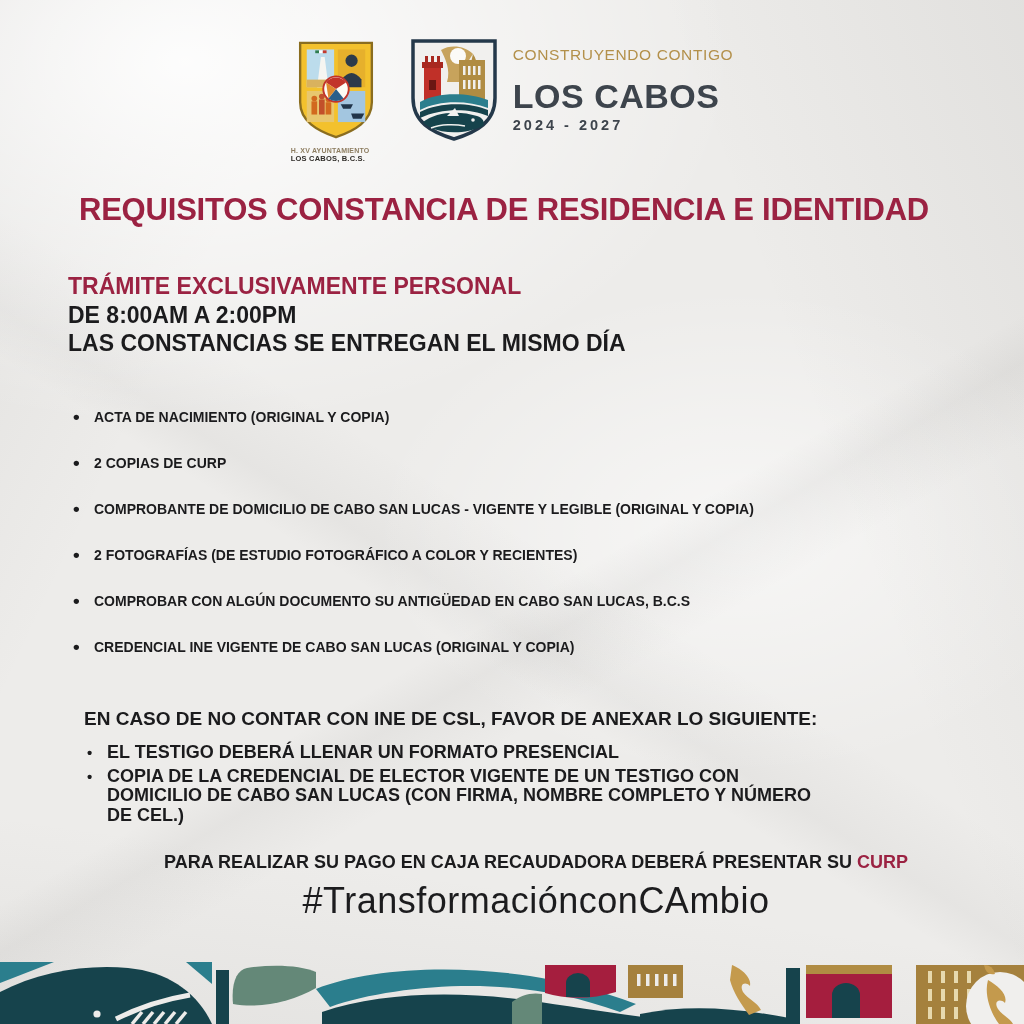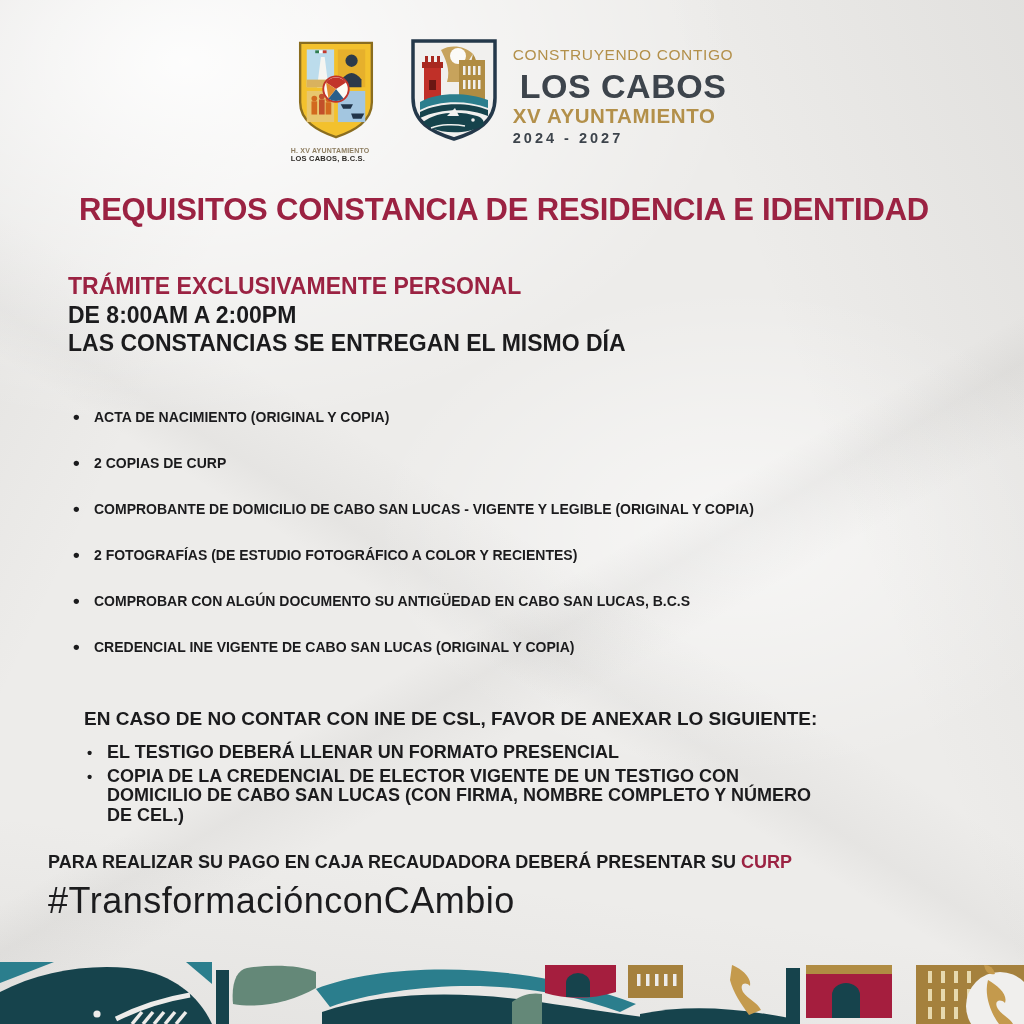--- a/index.html
+++ b/index.html
@@ -16,21 +16,21 @@
       linear-gradient(8deg, rgba(120,118,114,.08) 0%, rgba(255,255,255,0) 18%),
       #edecea;
   }
   
   .header{ position:absolute; top:36px; left:0; right:0; display:flex; justify-content:center; align-items:flex-start; gap:12px; }
   .coa-wrap{ width:104px; text-align:left; padding-top:4px; }
   .coa-caption1{ margin-top:3px; font-size:7px; font-weight:bold; color:#8d7d60; letter-spacing:.2px; }
   .coa-caption2{ font-size:7.5px; font-weight:bold; color:#2f2c28; letter-spacing:.2px; }
   .wordmark{ padding-top:11px; line-height:1; }
   .wm-tagline{ font-size:15.5px; font-weight:normal; color:#b3904a; letter-spacing:.6px; }
-  .wm-brand{ font-size:34px; font-weight:bold; color:#3d444c; letter-spacing:.5px; margin-top:6px;text-align:center; }
+  .wm-brand{ font-size:34px; font-weight:bold; color:#3d444c; letter-spacing:.5px; margin-top:16px; }
   .wm-sub{ font-size:20.5px; font-weight:bold; color:#b3904a; letter-spacing:.6px; margin-top:3px; }
   .wm-period{ font-size:14.5px; font-weight:bold; color:#3d444c; letter-spacing:3px; margin-top:5px; }
   
   .title{ position:absolute; top:192px; left:24px; right:40px; text-align:center;
           font-size:31px; font-weight:bold; color:#9b2242; letter-spacing:-.2px; }
   
   .schedule{ position:absolute; top:272px; left:68px; line-height:28.5px; }
   .sch1{ font-size:23px; font-weight:bold; color:#9b2242; }
   .sch2, .sch3{ font-size:23px; font-weight:bold; color:#1b1b1d; }
   
@@ -39,21 +39,21 @@
                 color:#1b1b1d; line-height:34px;margin-top:12px; }
   .req-list li::before{ content:"•"; position:absolute; left:5px; top:0; font-size:19px; }
   
   .annex{ position:absolute; top:708px; left:84px; width:770px; }
   .annex-heading{ font-size:19px; font-weight:bold; color:#1b1b1d; }
   .annex-list{ margin-top:13px; width:745px; list-style:none; }
   .annex-list li{ position:relative; padding-left:23px; font-size:18px; font-weight:bold;
                   color:#1b1b1d; line-height:19.5px; margin-bottom:4px; }
   .annex-list li::before{ content:"•"; position:absolute; left:3px; top:0; font-size:15px; }
   
-  .payment{ position:absolute; top:852px; left:0; right:0; text-align:left;padding-left:48px; }
+  .payment{ position:absolute; top:852px; left:0; right:0; text-align:center;padding-left:48px; }
   .pay-note{ font-size:18px; font-weight:bold; color:#1b1b1d; }
   .pay-note .hl{ color:#9b2242; margin-left:5px; }
   .pay-cost{ margin-top:9px; font-size:33px; font-weight:bold; color:#9b2242; letter-spacing:.5px; }
   .pay-hashtag{ margin-top:7px; font-size:36px; font-weight:normal; color:#1c1c1e; letter-spacing:.5px; }
   
   .band{ position:absolute; left:0; bottom:0; width:1024px; height:62px; display:block; }
 </style>
 </head>
 <body>
 
@@ -116,21 +116,20 @@
       <path d="M13,76 C32,66 62,66 81,74 L81,80 C62,72 34,72 13,82 Z" fill="#16434c"></path>
       <path d="M16,86 C28,76 52,74 70,80 C76,82 78,86 76,90 C60,98 38,98 24,92 C20,90 17,88 16,86 Z" fill="#16434c"></path>
       <path d="M40,80 L48,72 L52,80 Z" fill="#f1f0ee"></path>
       <circle cx="66" cy="84" r="1.8" fill="#f1f0ee"></circle>
       <path d="M24,92 C34,88 48,88 58,90" stroke="#f1f0ee" stroke-width="1.5" fill="none"></path>
     </svg>
 
     <div class="wordmark">
       <div class="wm-tagline">CONSTRUYENDO CONTIGO</div>
       <div class="wm-brand">LOS CABOS</div>
-      <div class="wm-sub">XV AYUNTAMIENTO</div>
       <div class="wm-period">2024 - 2027</div>
     </div>
   </div>
 
   <h1 class="title">REQUISITOS CONSTANCIA DE RESIDENCIA E IDENTIDAD</h1>
 
   <div class="schedule">
     <div class="sch1">TRÁMITE EXCLUSIVAMENTE PERSONAL</div>
     <div class="sch2">DE 8:00AM A 2:00PM</div>
     <div class="sch3">LAS CONSTANCIAS SE ENTREGAN EL MISMO DÍA</div>

